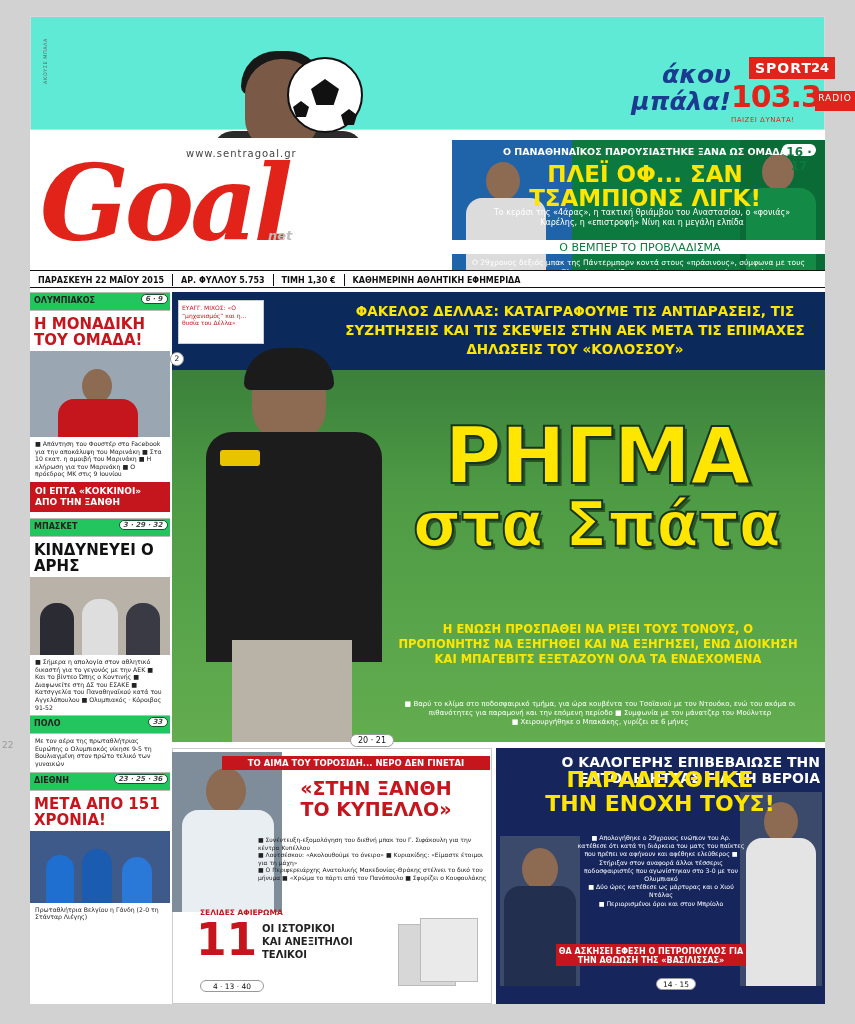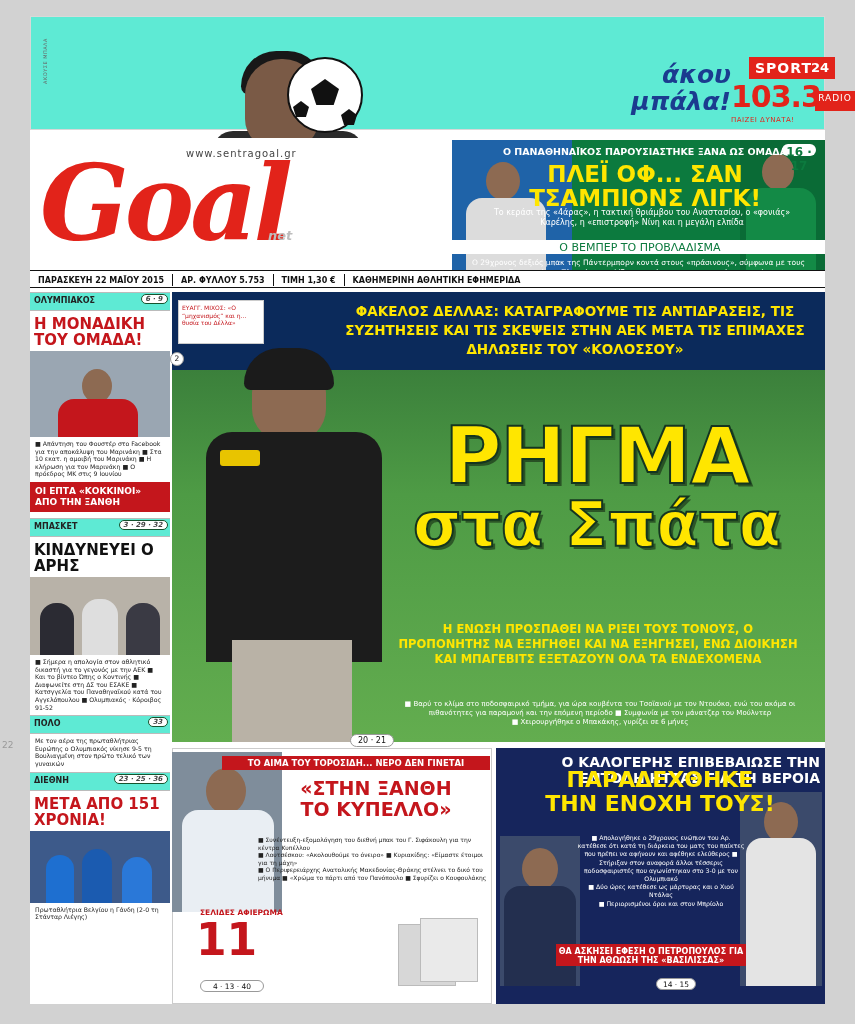--- a/index.html
+++ b/index.html
@@ -52,21 +52,21 @@
   #mast-pages{left:782px;top:144px;width:34px;height:12px;background:#ffffff;color:#0c7a3e;font-size:12px;
      text-align:center;border-radius:6px;padding-top:1px;font-weight:bold;}
 
   
   #date-strip{left:30px;top:270px;width:795px;height:18px;background:#ffffff;border-top:1px solid #111;border-bottom:1px solid #111;}
   .date-cell{float:left;height:18px;font-size:8px;color:#111;padding:5px 8px 0 8px;font-weight:bold;}
   .date-sep{float:left;width:1px;height:12px;background:#111;margin-top:3px;}
 
   
   #left-col{left:30px;top:292px;width:140px;height:712px;background:#fff;}
-  .sec-head{height:14px;background:#5eead4;border-top:1px solid #bbb;border-bottom:1px solid #bbb;
+  .sec-head{height:14px;background:#22c55e;border-top:1px solid #bbb;border-bottom:1px solid #bbb;
      font-size:8px;font-weight:bold;color:#222;padding:3px 9px 0 4px;position:relative;}
   .sec-pages{position:absolute;right:2px;top:1px;font-size:7px;color:#444;}
   .sec-pill{display:inline-block;border:1px solid #14532d;border-radius:7px;padding:0 4px;background:#fff;margin-left:2px;font-style:italic;}
   .col-head{font-size:15px;font-weight:bold;color:#c4161c;line-height:16px;padding:5px 4px 3px 4px;}
   .col-head.dark{color:#111;}
   .col-body{font-size:6.2px;line-height:7.6px;color:#222;padding:3px 5px 4px 5px;}
   .ph{background:#9aa6b2;position:relative;overflow:hidden;}
   .redbar{background:#c4161c;color:#fff;font-size:9px;font-weight:bold;line-height:11px;padding:4px 5px;}
   #ms-pitch{left:172px;top:292px;width:653px;height:450px;background:linear-gradient(#2f6f35,#4e9b45 45%,#63ad4f);}
   #ms-topband{left:172px;top:292px;width:653px;height:78px;background:#0b2a5b;}
@@ -270,20 +270,25 @@
   <div class="abs" id="bl-head">
     <div>«ΣΤΗΝ ΞΑΝΘΗ</div>
     <div>ΤΟ ΚΥΠΕΛΛΟ»</div>
   </div>
   <div class="abs" id="bl-bullets">
     <div>■ Συνέντευξη-εξομολόγηση του διεθνή μπακ του Γ. Σιφάκουλη για την κέντρα Κυπέλλου</div>
     <div>■ Λουτσέσκου: «Ακολουθούμε το όνειρο»  ■  Κυριακίδης: «Είμαστε έτοιμοι για τη μάχη»</div>
     <div>■ Ο Περιφερειάρχης Ανατολικής Μακεδονίας-Θράκης στέλνει το δικό του μήνυμα  ■  «Χρώμα το πάρτι από τον Πανόπουλο  ■  Σφυρίζει ο Κουφουλάκης</div>
   </div>
   <div class="abs" id="bl-11">11</div>
+  <div class="abs" id="bl-11-txt">
+    <div>ΟΙ ΙΣΤΟΡΙΚΟΙ</div>
+    <div>ΚΑΙ ΑΝΕΞΙΤΗΛΟΙ</div>
+    <div>ΤΕΛΙΚΟΙ</div>
+  </div>
   <div class="abs" style="left:200px;top:908px;width:120px;height:12px;font-size:7.5px;color:#c4161c;font-weight:bold;">ΣΕΛΙΔΕΣ ΑΦΙΕΡΩΜΑ</div>
   <div class="abs" id="bl-papers">
     <div style="position:absolute;left:0;top:6px;width:56px;height:60px;background:#d7d7d7;border:1px solid #bbb;"></div>
     <div style="position:absolute;left:22px;top:0;width:56px;height:62px;background:#eaeaea;border:1px solid #bbb;"></div>
   </div>
   <div class="abs pill" id="bl-pill">4 · 13 · 40</div>
 
   <div class="abs" id="br"></div>
   <div class="abs" id="br-photo-l">
     <div class="face" style="left:22px;top:12px;width:36px;height:42px;"></div>

